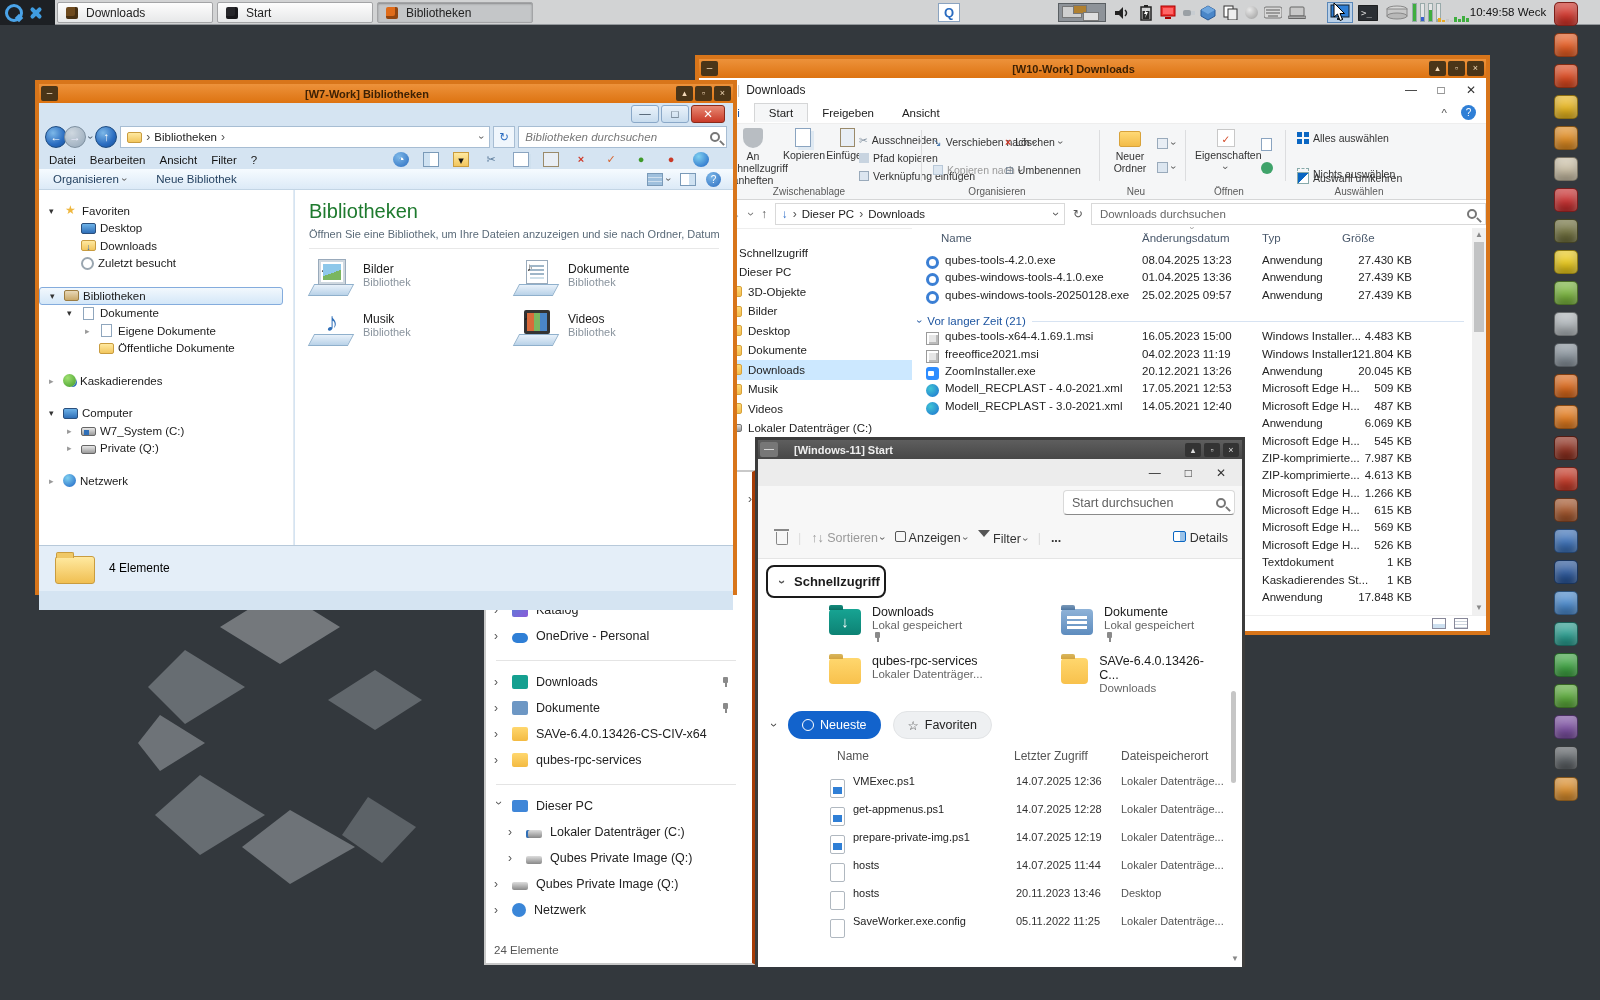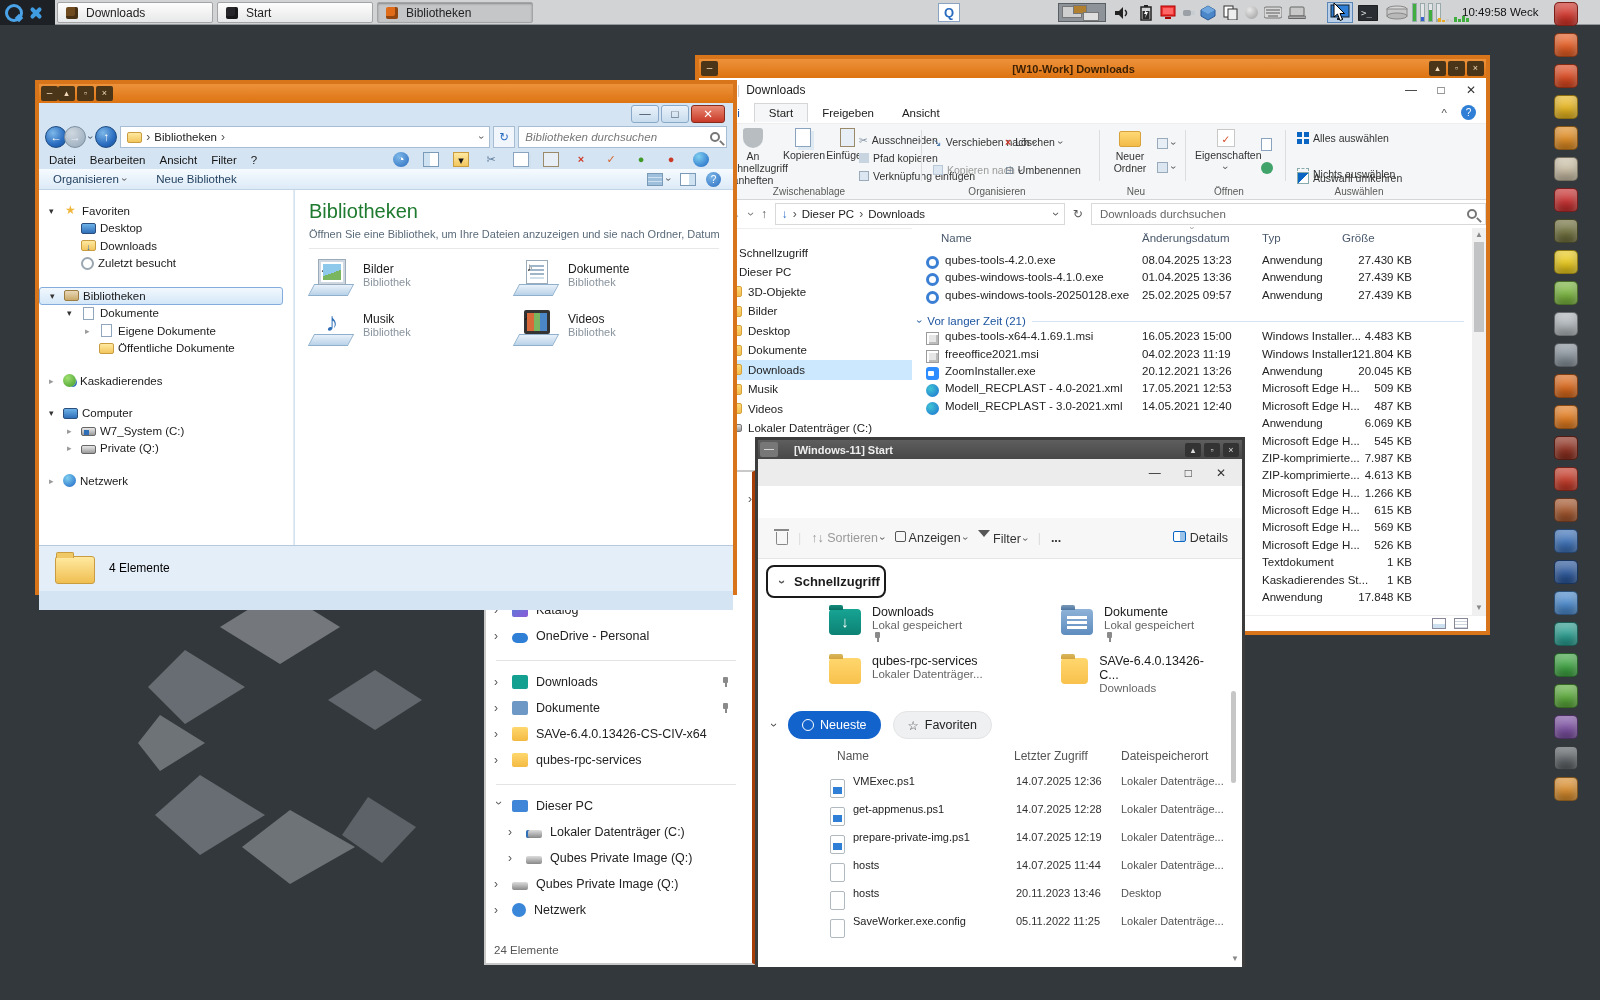--- a/index.html
+++ b/index.html
@@ -13,21 +13,21 @@
   .qlogo::after{content:"";position:absolute;right:-2px;bottom:-2px;width:6px;height:6px;background:#4aa3e8;transform:rotate(45deg)}
   .xglyph{width:16px;height:16px;position:relative}
   .xglyph::before,.xglyph::after{content:"";position:absolute;left:1px;top:6px;width:14px;height:4px;background:#3f9ce0;border-radius:2px}
   .xglyph::before{transform:rotate(45deg)}.xglyph::after{transform:rotate(-45deg)}
   #tb-apps{left:57px;top:2px;display:flex;gap:4px}
   .tbtn{width:156px;height:21px;background:linear-gradient(#fdfdfd,#e7e8e9);border:1px solid #a3a4a6;border-radius:2px;
     display:flex;align-items:center;gap:8px;padding-left:8px;font-size:12px;color:#222}
   .tbtn.active{background:#c4c6c8;box-shadow:inset 0 1px 2px rgba(0,0,0,.3)}
   .cube{width:12px;height:12px;border-radius:2px;box-shadow:inset -3px -3px 0 rgba(0,0,0,.35)}
   .tray{top:3px;height:19px;display:flex;align-items:center;justify-content:center}
-  #clock{left:1462px;top:0;width:92px;height:25px;line-height:25px;text-align:left;font-size:11.5px;color:#111}
+  #clock{left:1462px;top:0;width:92px;height:25px;line-height:25px;text-align:center;font-size:11.5px;color:#111}
   .meter{width:5px;background:#e4e5e6;border:1px solid #9aa;position:relative}
   .meter i{position:absolute;bottom:0;left:0;right:0;display:block}
   
   #dock{left:1554px;top:2px;width:26px;display:flex;flex-direction:column;gap:7px;z-index:100}
   .dock-ic{width:24px;height:24px;border-radius:5px;box-shadow:inset 0 8px 10px rgba(255,255,255,.35), inset 0 -6px 8px rgba(0,0,0,.3);border:1px solid rgba(0,0,0,.4)}
   
   .qwin{border:4px solid #d8751a;background:#fff}
   .qtitle{height:19px;background:linear-gradient(#ed923b,#dd7311);display:flex;align-items:center;position:relative}
   .qtitle .ttl{flex:1;text-align:center;font-size:11px;font-weight:bold;color:#3d2104}
   .qbtn{width:17px;height:15px;background:#4a3518;color:#f3d9b8;font-size:9px;line-height:15px;text-align:center;margin-right:2px;border-radius:2px}
@@ -646,20 +646,21 @@
     <div class="abs" style="left:0;top:537px;width:787px;height:16px;background:#fff;border-top:1px solid #eee">
       <span style="position:absolute;right:40px;top:2px;width:14px;height:11px;border:1px solid #889;background:linear-gradient(#fff 60%,#cde0f0 60%)"></span>
       <span style="position:absolute;right:18px;top:2px;width:14px;height:11px;border:1px solid #889;background:repeating-linear-gradient(#fff,#fff 2px,#9ab 3px)"></span>
     </div>
   </div>
 </div>
 
 <div class="abs qwin" style="left:35px;top:80px;width:702px;height:515px;z-index:30">
   <div class="qtitle">
     <span class="qmin">–</span>
+    <span class="ttl">[W7-Work] Bibliotheken</span>
     <span class="qbtn">▴</span>
     <span class="qbtn">▫</span>
     <span class="qbtn">×</span>
   </div>
   <div id="w7body">
 
     <div class="abs" style="right:8px;top:2px;display:flex;gap:2px">
       <span style="width:28px;height:18px;background:linear-gradient(#eaf2fa,#c8dcee);border:1px solid #8aa8c8;border-radius:3px;text-align:center;line-height:14px;color:#345">—</span>
       <span style="width:28px;height:18px;background:linear-gradient(#eaf2fa,#c8dcee);border:1px solid #8aa8c8;border-radius:3px;text-align:center;line-height:16px;color:#345">□</span>
       <span style="width:34px;height:18px;background:linear-gradient(#e88a74,#c93a28);border:1px solid #8a2a1a;border-radius:3px;text-align:center;line-height:16px;color:#fff;font-weight:bold">✕</span>
@@ -861,20 +862,26 @@
     <span class="gbtn">×</span>
   </div>
   <div class="abs" style="left:0;top:19px;width:484px;height:508px;background:#fff;overflow:hidden">
 
     <div class="abs" style="left:0;top:0;width:484px;height:27px;background:#ececec;display:flex;align-items:center;justify-content:flex-end;gap:24px;padding-right:16px;color:#333">
       <span>—</span>
       <span>□</span>
       <span>✕</span>
     </div>
 
+    <div class="abs" style="left:0;top:27px;width:484px;height:32px;background:#f7f7f7">
+      <div style="position:absolute;left:305px;top:4px;width:172px;height:25px;background:#fff;border:1px solid #d9d9d9;border-bottom:1.5px solid #8a8a8a;border-radius:4px;display:flex;align-items:center;padding:0 8px;color:#606060;font-size:12.5px">
+        <span style="flex:1">Start durchsuchen</span>
+        <span class="mag"></span>
+      </div>
+    </div>
 
     <div class="abs w11tool" style="left:0;top:59px;width:484px;height:41px;background:#f7f7f7;border-bottom:1px solid #e5e5e5;padding-left:18px">
       <span class="trash"></span>
       <span style="color:#ddd">|</span>
       <span class="dis"><span>↑↓</span> <span>Sortieren</span> <span class="chev down" style="font-size:10px">›</span></span>
       <span><span style="display:inline-block;width:11px;height:11px;border:1.5px solid #555;border-radius:2px"></span> <span>Anzeigen</span> <span class="chev down" style="font-size:10px">›</span></span>
       <span><span class="funnel"></span> <span>Filter</span> <span class="chev down" style="font-size:10px">›</span></span>
       <span style="color:#ddd">|</span>
       <span style="font-weight:bold">...</span>
       <span style="flex:1"></span>

